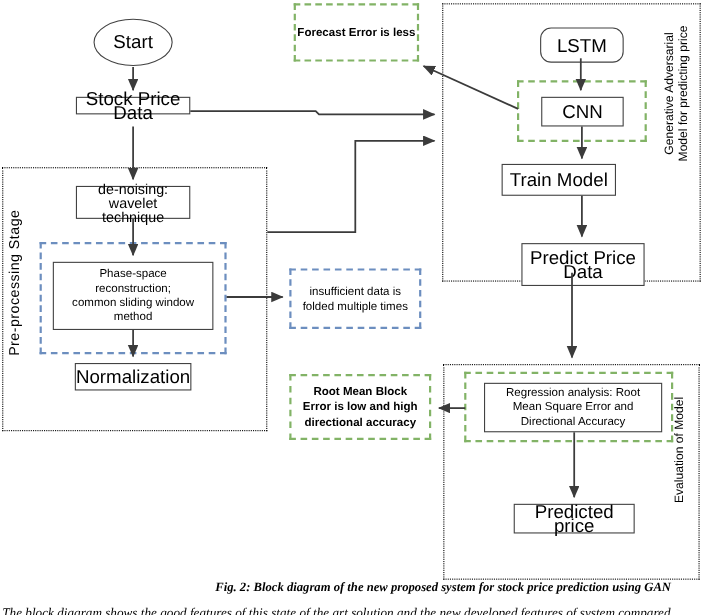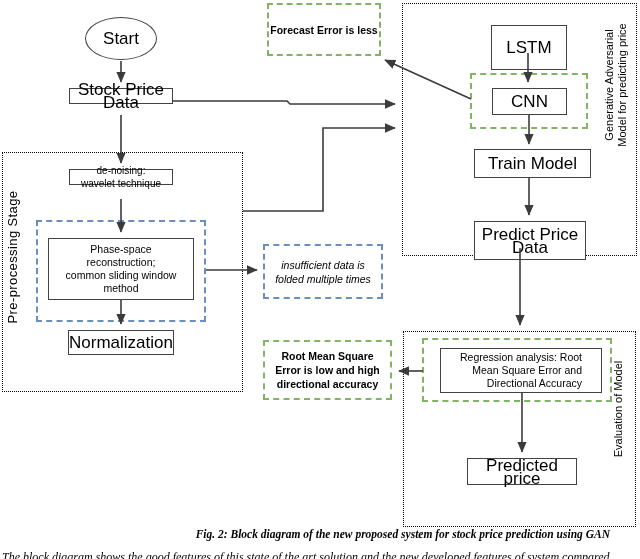--- a/index.html
+++ b/index.html
@@ -17,21 +17,21 @@
     position:absolute;box-sizing:border-box;border:1px dotted #000;background:transparent;z-index:1;
   }
   .dash-green{
     position:absolute;box-sizing:border-box;border:2px dashed #82b366;background:transparent;
     display:flex;align-items:center;justify-content:center;text-align:center;
     font-size:10.5px;line-height:14px;white-space:pre-line;z-index:2;font-weight:bold;
   }
   .dash-blue{
     position:absolute;box-sizing:border-box;border:2px dashed #6c8ebf;background:transparent;
     display:flex;align-items:center;justify-content:center;text-align:center;
-    font-size:10.5px;line-height:14px;white-space:pre-line;z-index:2;font-style:italic;
+    font-size:10.5px;line-height:14px;white-space:pre-line;z-index:2;
   }
   .rotlabel{
     position:absolute;transform:rotate(-90deg);text-align:center;white-space:pre-line;
     font-size:11px;line-height:13px;z-index:2;
   }
   #preproc-label{font-size:13px;letter-spacing:.4px;}
   #arrows{position:absolute;left:0;top:0;z-index:4;pointer-events:none;}
   .caption{
     position:absolute;left:0;top:528px;width:610px;text-align:right;
     font-family:"Liberation Serif",serif;font-style:italic;font-weight:bold;font-size:11.5px;z-index:5;
@@ -50,44 +50,44 @@
   <div class="container" style="left:402px;top:3px;width:235px;height:253px;"></div>
   <div class="container" style="left:403px;top:331px;width:233px;height:196px;"></div>
 
   <div id="preproc-label" class="rotlabel" style="left:-85px;top:248px;width:200px;height:18px;">Pre-processing Stage</div>
   <div class="rotlabel" style="left:541px;top:72px;width:150px;height:26px;">Generative Adversarial
 Model for predicting price</div>
   <div class="rotlabel" style="left:565px;top:401px;width:110px;height:16px;">Evaluation of Model</div>
 
   <div class="node ellipse" style="left:85px;top:17px;width:72px;height:43px;">Start</div>
   <div class="node" style="left:69px;top:88px;width:104px;height:16px;">Stock Price Data</div>
-  <div class="node" style="left:69px;top:169px;width:104px;height:16px;font-size:10px;">de-noising:
+  <div class="node" style="left:69px;top:169px;width:104px;height:30px;font-size:13px;">de-noising:
 wavelet technique</div>
   <div class="dash-blue" style="left:36px;top:220px;width:170px;height:102px;"></div>
   <div class="node" style="left:48px;top:238px;width:146px;height:62px;font-size:10.5px;">Phase-space
 reconstruction;
 common sliding window
 method</div>
   <div class="node" style="left:68px;top:330px;width:106px;height:25px;">Normalization</div>
 
   <div class="dash-blue" style="left:263px;top:244px;width:120px;height:55px;">insufficient data is
 folded multiple times</div>
   <div class="dash-green" style="left:267px;top:3px;width:114px;height:53px;">Forecast Error is less</div>
-  <div class="dash-green" style="left:263px;top:340px;width:129px;height:60px;">Root Mean Square
+  <div class="dash-green" style="left:263px;top:340px;width:129px;height:60px;">Root Mean Block
 Error is low and high
 directional accuracy</div>
 
-  <div class="node" style="left:491px;top:25px;width:76px;height:45px;">LSTM</div>
+  <div class="node" style="left:491px;top:25px;width:76px;height:32px;border-radius:10px;">LSTM</div>
   <div class="dash-green" style="left:470px;top:73px;width:118px;height:56px;"></div>
   <div class="node" style="left:492px;top:88px;width:75px;height:27px;">CNN</div>
-  <div class="node" style="left:474px;top:149px;width:117px;height:29px;text-align:center;">Train Model</div>
+  <div class="node" style="left:456px;top:149px;width:104px;height:29px;text-align:center;">Train Model</div>
   <div class="node" style="left:474px;top:221px;width:112px;height:39px;">Predict Price Data</div>
 
   <div class="dash-green" style="left:422px;top:338px;width:190px;height:64px;"></div>
-  <div class="node" style="left:440px;top:348px;width:162px;height:45px;font-size:10.5px;text-align:right;">Regression analysis: Root
+  <div class="node" style="left:440px;top:348px;width:162px;height:45px;font-size:10.5px;">Regression analysis: Root
 Mean Square Error and
 Directional Accuracy</div>
   <div class="node" style="left:467px;top:458px;width:110px;height:27px;">Predicted price</div>
 
   <svg id="arrows" width="640" height="559">
     <defs>
       <marker id="ah" markerWidth="8" markerHeight="7" refX="6.5" refY="3" orient="auto">
         <path d="M0,0 L7,3 L0,6 z" fill="#3b3b3b"></path>
       </marker>
     </defs>

